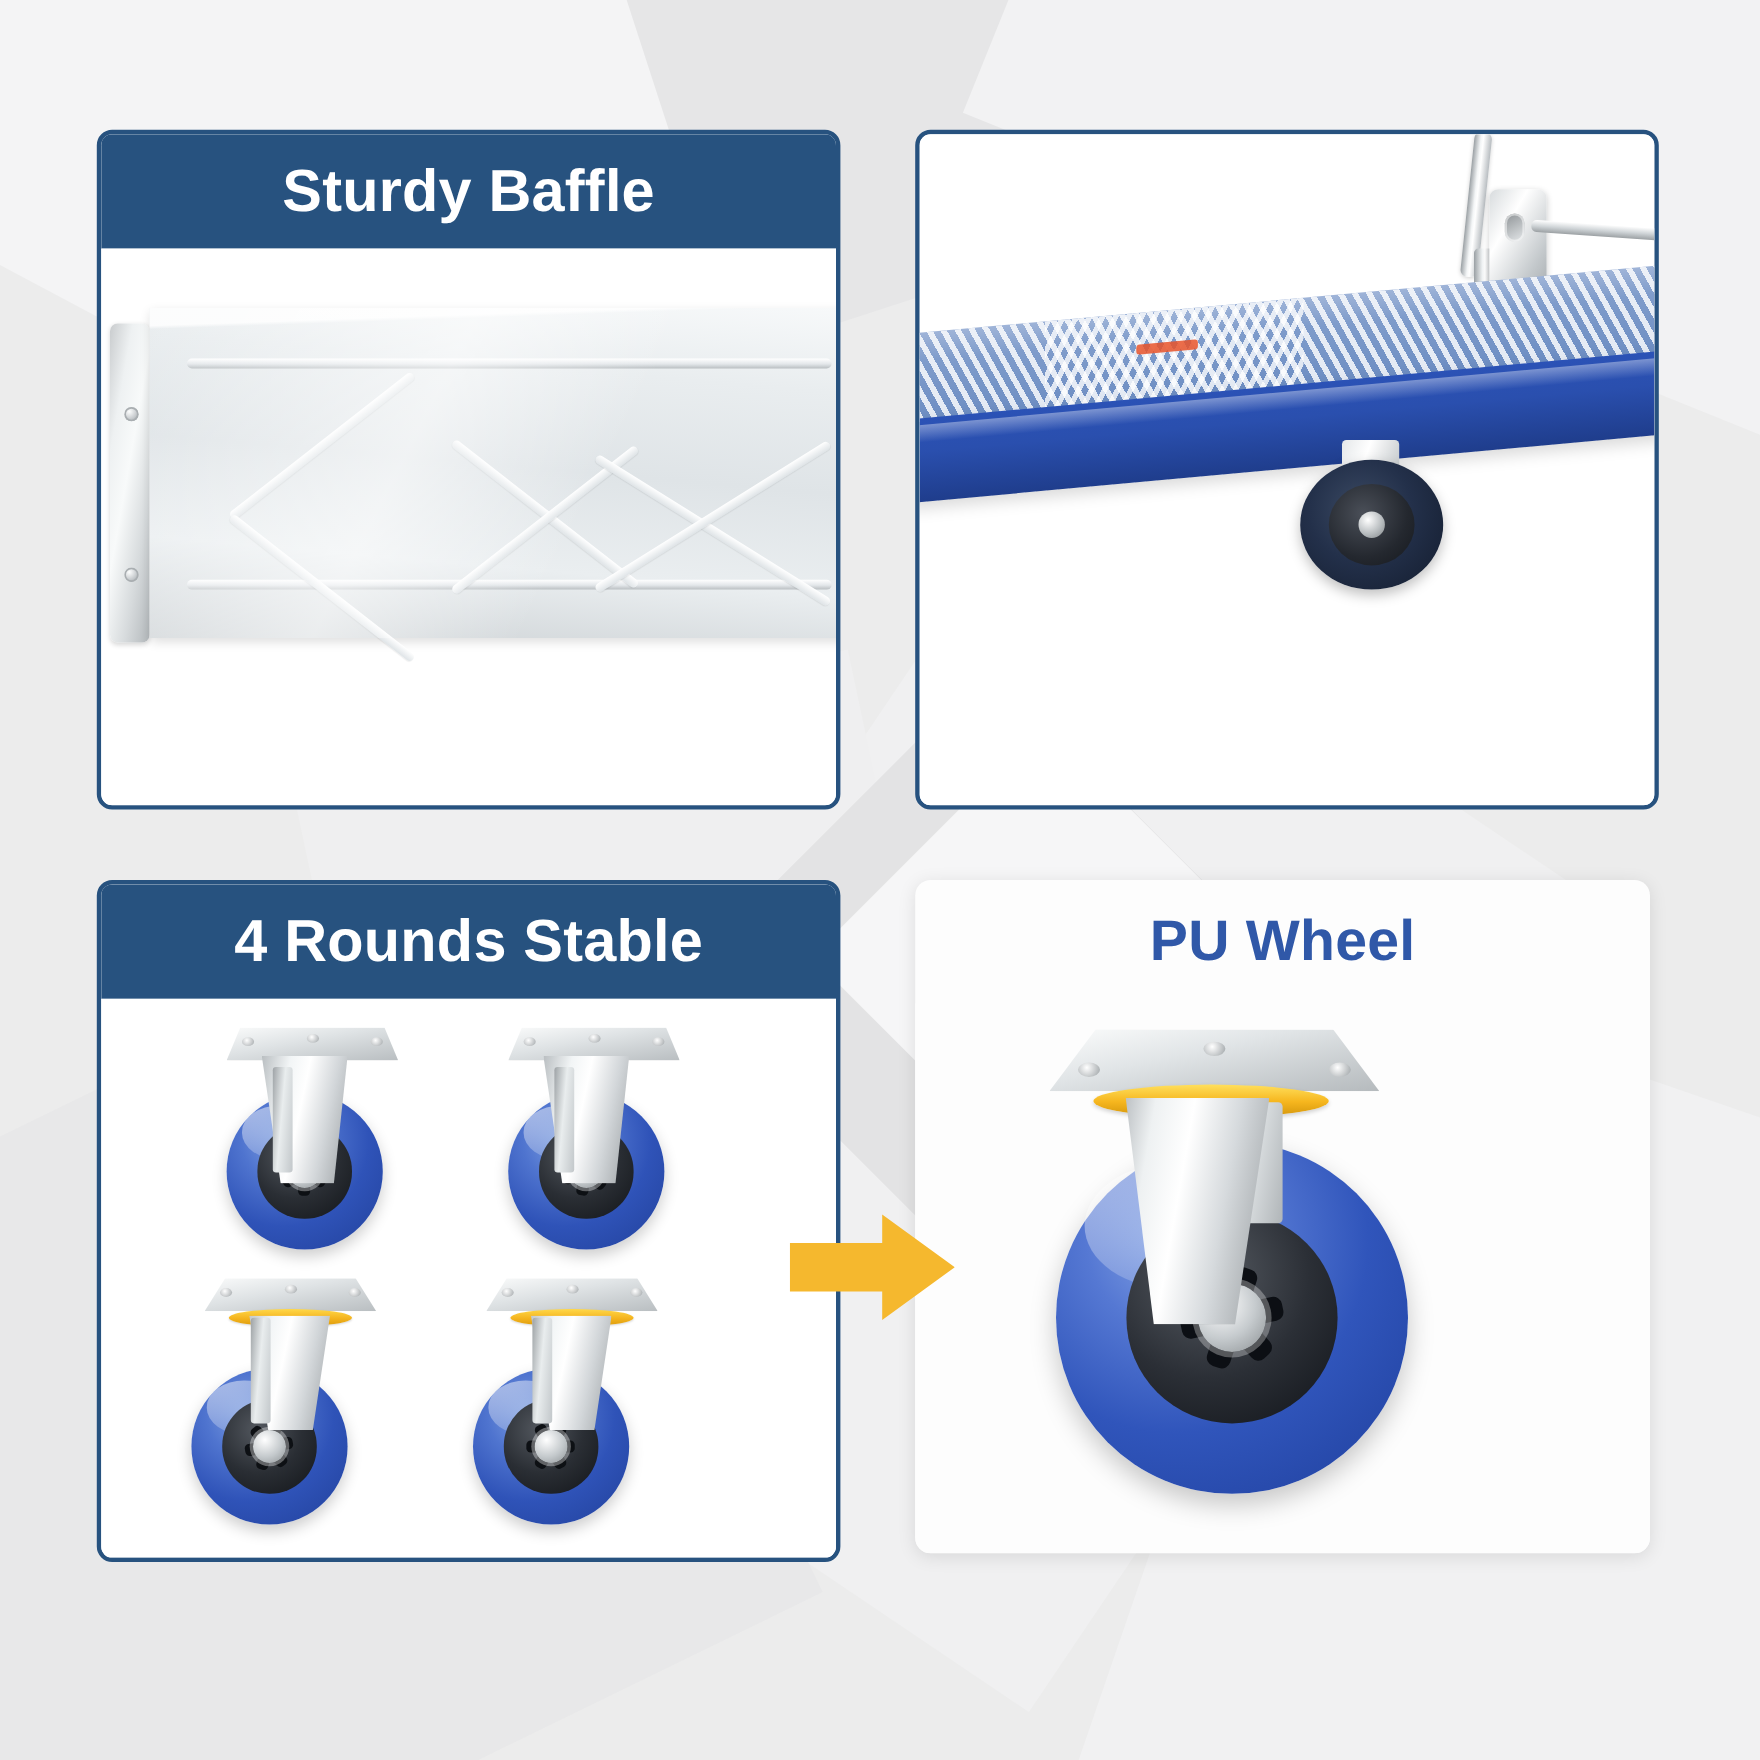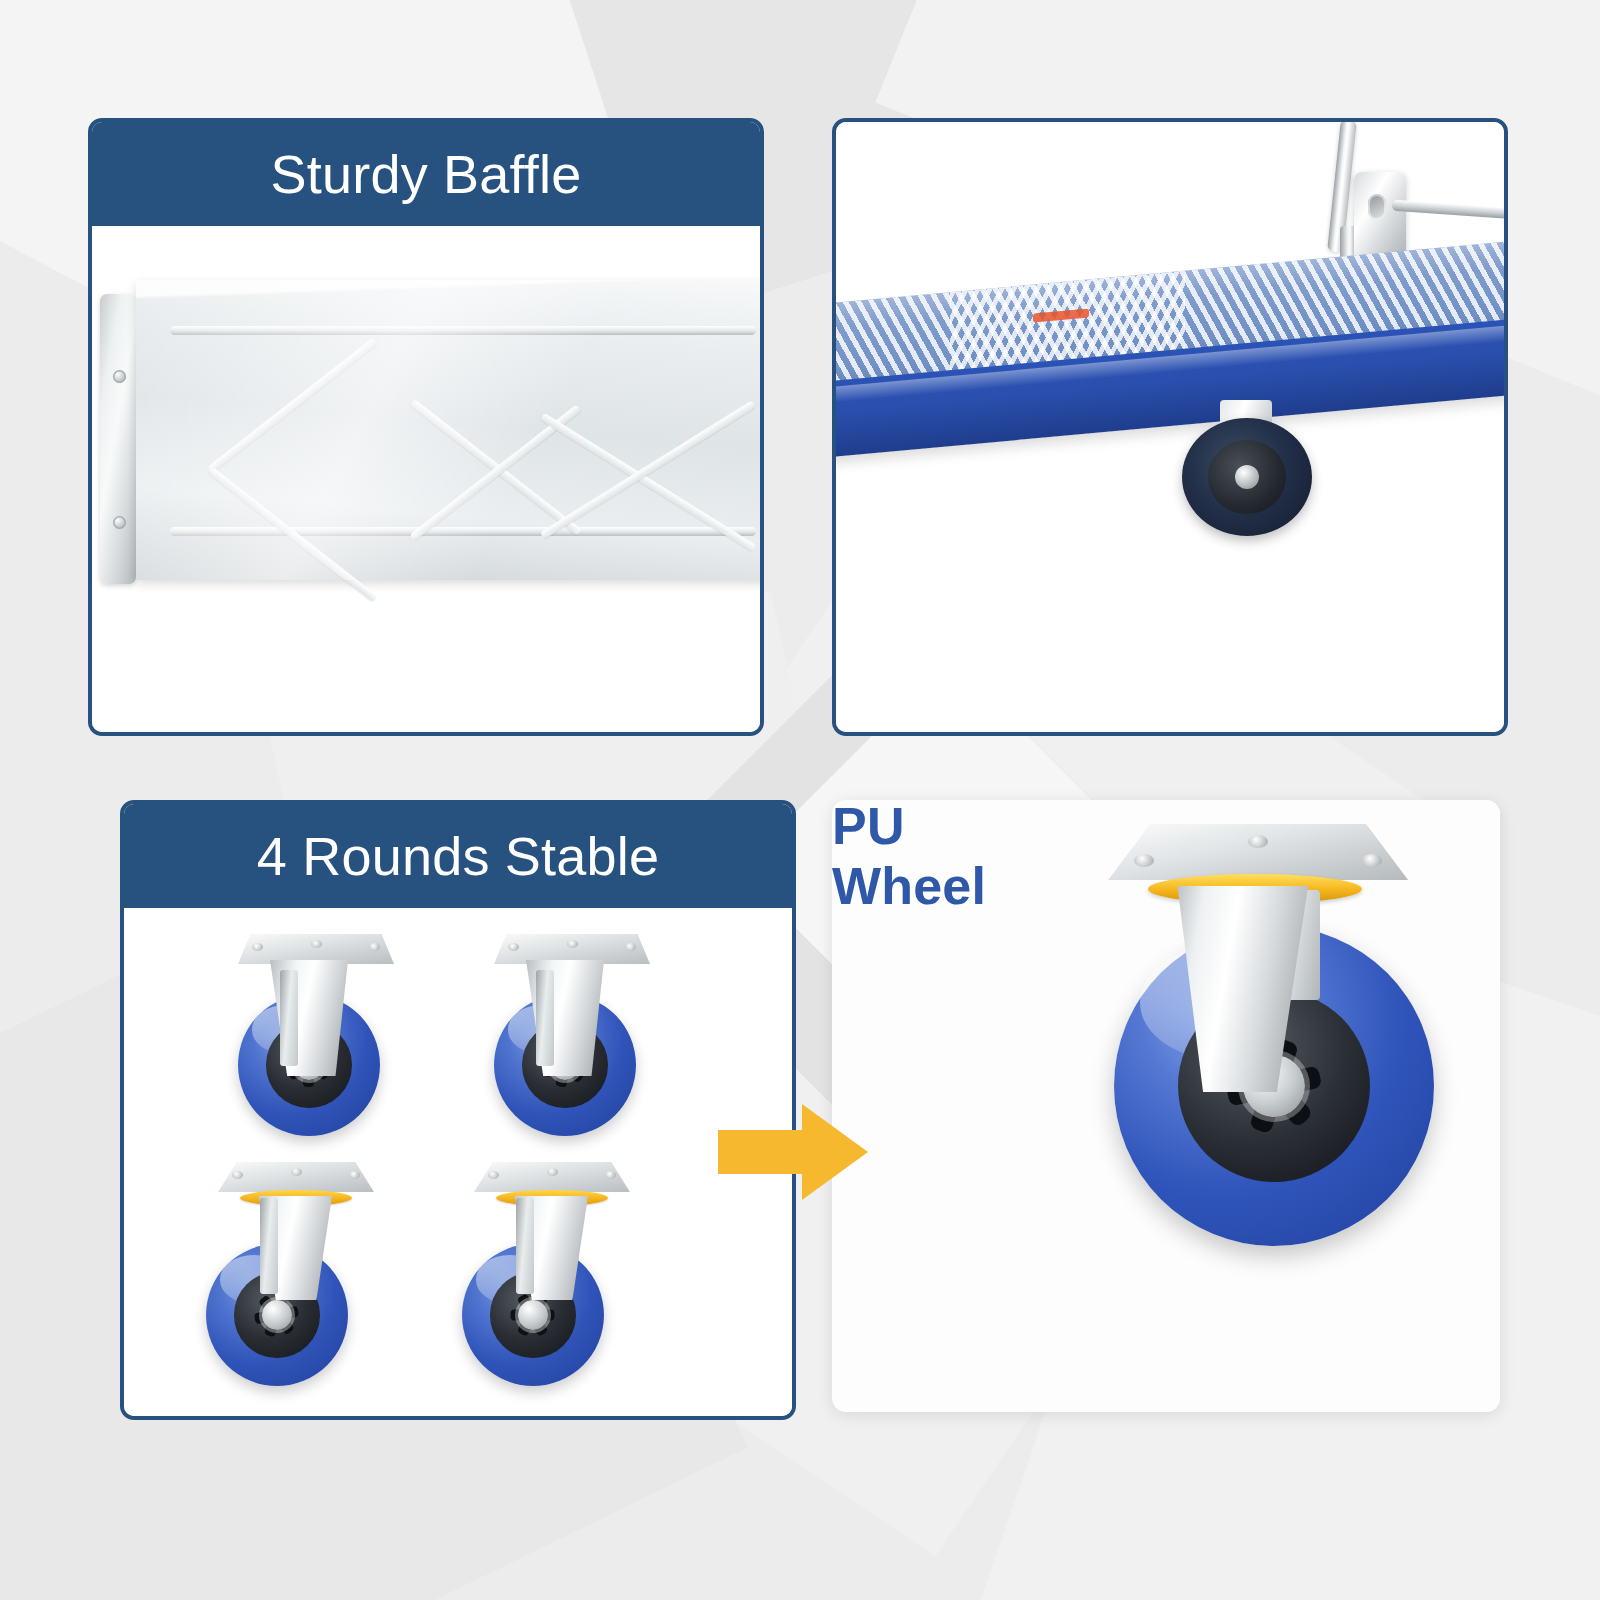--- a/index.html
+++ b/index.html
@@ -28,33 +28,33 @@
   .card{position:absolute;border-radius:14px;overflow:hidden;}
 
   .card.bordered{
     border:4px solid #27527f;
     background:#ffffff;
     display:flex;flex-direction:column;
   }
   .card.plain{
     background:#fdfdfd;
     box-shadow:0 3px 16px rgba(0,0,0,.10);
-    display:flex;flex-direction:row;
+    display:flex;flex-direction:column;
   }
 
   #card-baffle   {left:88px;  top:118px;  width:668px; height:610px;}
   #card-board    {left:832px; top:118px;  width:668px; height:610px;}
-  #card-rounds   {left:88px;  top:800px;  width:668px; height:612px;margin-left:32px;}
+  #card-rounds   {left:88px;  top:800px;  width:668px; height:612px;}
   #card-pu       {left:832px; top:800px;  width:668px; height:612px;}
 
   .card-header{
     background:#27527f;color:#ffffff;
     height:104px;flex:0 0 104px;
     display:flex;align-items:center;justify-content:center;
-    font-size:54px;letter-spacing:.2px;font-weight:400;
+    font-size:54px;letter-spacing:.2px;font-weight:700;
   }
   .card-header.plainhead{
     background:transparent;color:#3058a8;font-weight:bold;
     height:112px;flex:0 0 112px;font-size:52px;
   }
   .card-body{flex:1;position:relative;background:#ffffff;overflow:hidden;}
   .card.plain .card-body{background:#fdfdfd;}
 
   
   .baffle-wrap{position:absolute;left:0;top:48px;width:100%;height:320px;}

